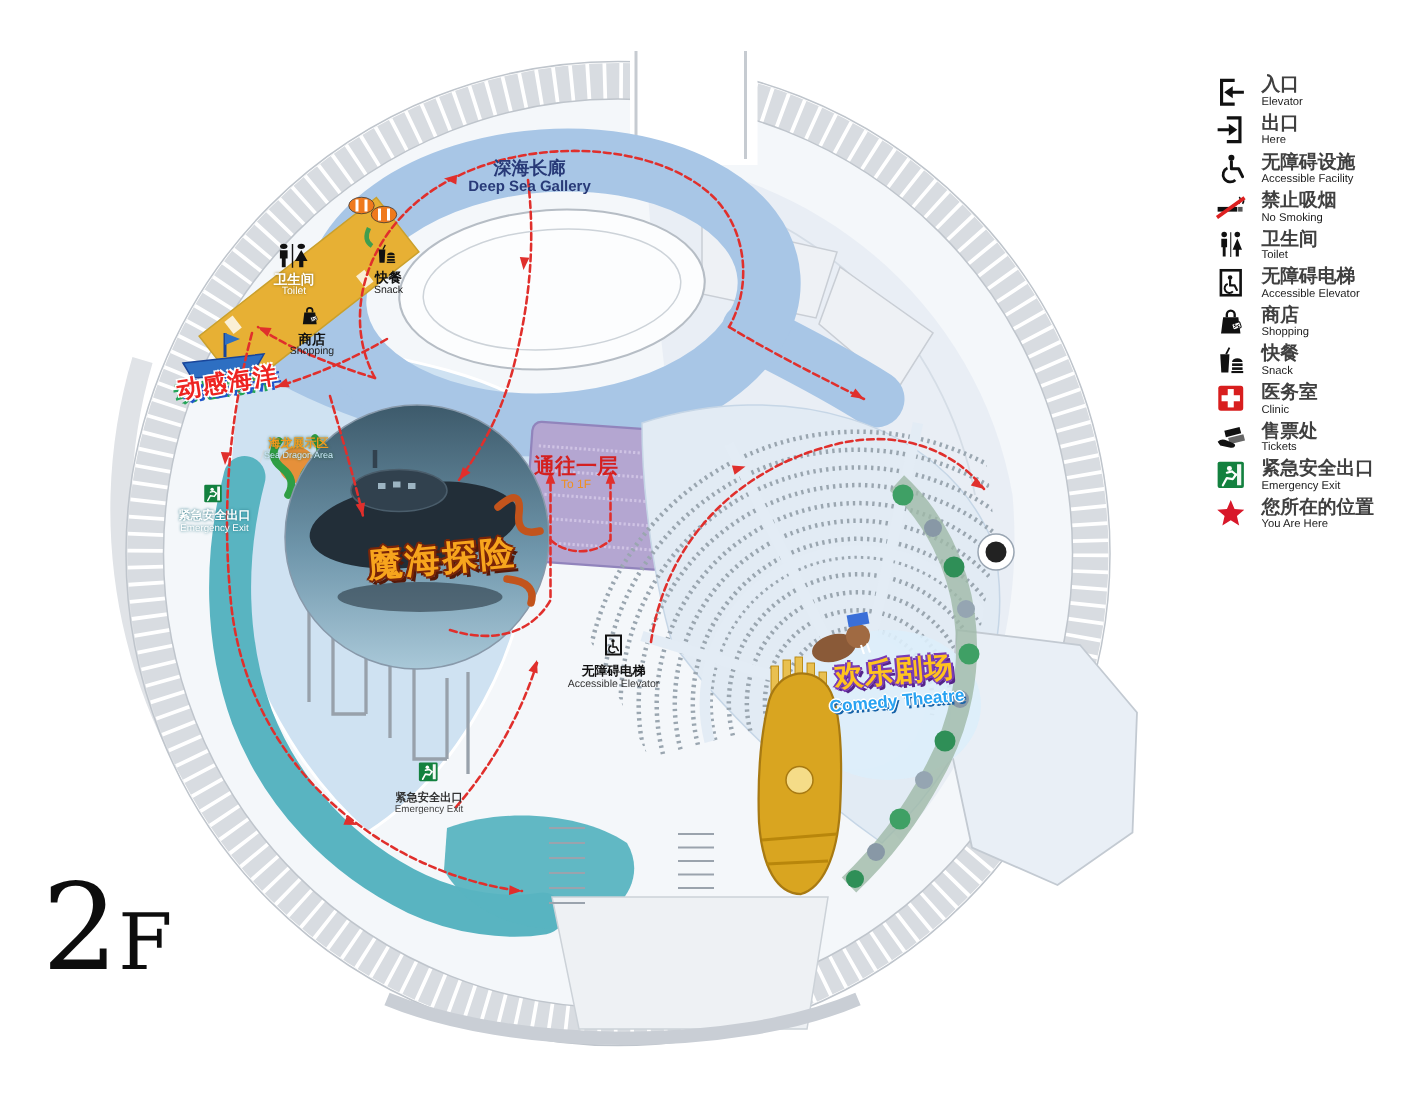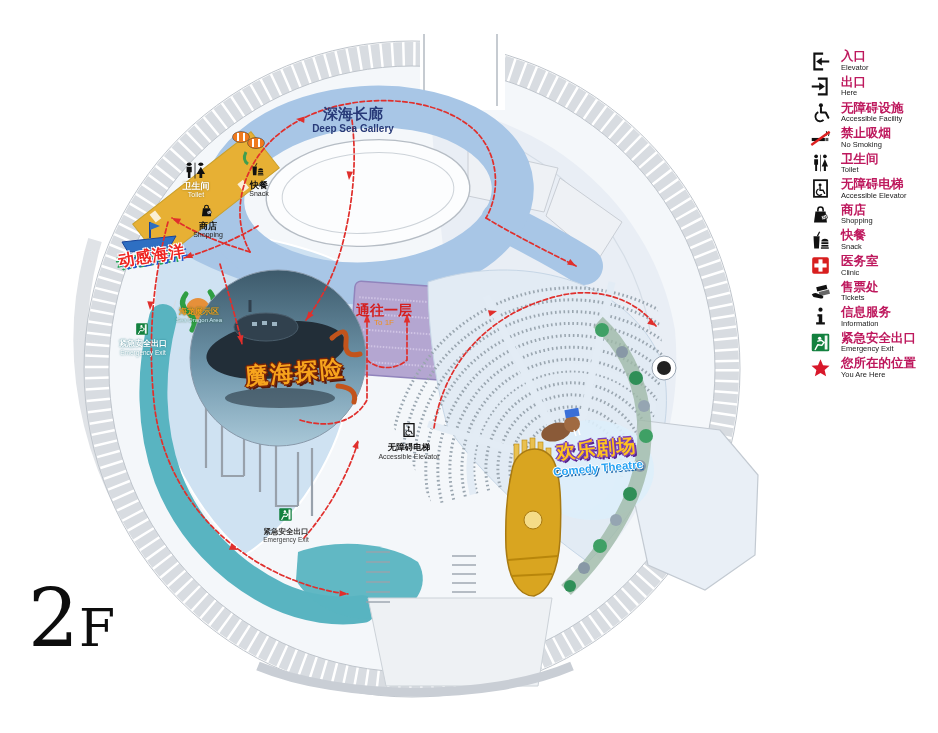--- a/index.html
+++ b/index.html
@@ -7,21 +7,21 @@
          font-family:"Liberation Sans","DejaVu Sans",sans-serif;}
   #map-svg{position:absolute;left:0;top:0;z-index:1;}
 
   
   .lbl{position:absolute;z-index:2;text-align:center;transform:translateX(-50%);
        line-height:1.12;white-space:nowrap;}
   .lbl .zh{display:block;font-weight:bold;}
   .lbl .en{display:block;}
   .mini{position:absolute;z-index:2;}
 
-  .lbl-deepsea .zh{font-size:15px;color:#283a78;}
+  .lbl-deepsea .zh{font-size:12px;color:#283a78;}
   .lbl-deepsea .en{font-size:10px;color:#283a78;font-weight:bold;}
 
   .lbl-toilet .zh{font-size:9px;color:#ffffff;text-shadow:0 0 2px #8a6a10;}
   .lbl-toilet .en{font-size:7px;color:#ffffff;text-shadow:0 0 2px #8a6a10;}
 
   .lbl-snack .zh,.lbl-shop .zh{font-size:9px;color:#111;}
   .lbl-snack .en,.lbl-shop .en{font-size:7px;color:#222;}
 
   .lbl-motion{transform:translateX(-50%) rotate(-9deg);}
   .lbl-motion .zh{font-size:16px;color:#ee2521;letter-spacing:1px;
@@ -56,21 +56,21 @@
   .lbl-emexit-b .en{font-size:6.5px;color:#444;}
 
   .floor{position:absolute;left:28px;top:572px;z-index:2;color:#0d0d0d;
          font-family:"DejaVu Serif","Liberation Serif",serif;font-weight:normal;font-size:52px;}
   .floor::first-letter{font-size:80px;}
 
   
   #legend{position:absolute;left:810px;top:50px;width:126px;z-index:3;}
   .lg-row{display:flex;align-items:center;margin-bottom:3.6px;height:22px;}
   .lg-icon{width:21px;height:21px;flex:0 0 21px;margin-right:10px;}
-  .lg-zh{display:block;font-size:12.5px;font-weight:bold;color:#be185d;line-height:1.08;}
+  .lg-zh{display:block;font-size:12.5px;font-weight:bold;color:#404040;line-height:1.08;}
   .lg-en{display:block;font-size:7.5px;color:#1a1a1a;line-height:1.05;}
 </style>
 </head>
 <body>
 
 <div id="stage">
 
 <svg id="map-svg" width="938" height="733" viewBox="0 0 938 733">
   <defs>
     <linearGradient id="subGrad" x1="0" y1="0" x2="0" y2="1">
@@ -410,21 +410,21 @@
   <span class="zh">快餐</span>
   <span class="en">Snack</span>
 </div>
 <div class="lbl lbl-shop" style="left:208px;top:221px">
   <span class="zh">商店</span>
   <span class="en">Shopping</span>
 </div>
 <div class="lbl lbl-motion" style="left:152px;top:247px">
   <span class="zh">动感海洋</span>
 </div>
-<div class="lbl lbl-dragon" style="left:199px;top:308px">
+<div class="lbl lbl-dragon" style="left:199px;top:292px">
   <span class="zh">海龙展示区</span>
   <span class="en">Sea Dragon Area</span>
 </div>
 <div class="lbl lbl-emexit-l" style="left:143px;top:340px">
   <span class="zh">紧急安全出口</span>
   <span class="en">Emergency Exit</span>
 </div>
 <div class="lbl lbl-adventure" style="left:295px;top:360px">
   <span class="zh">魔海探险</span>
 </div>
@@ -533,29 +533,20 @@
     <svg class="lg-icon" viewBox="0 0 24 24">
           <use href="#i-tickets"></use>
         </svg>
     <div>
           <span class="lg-zh">售票处</span>
          <span class="lg-en">Tickets</span>
         </div>
   </div>
   <div class="lg-row">
     <svg class="lg-icon" viewBox="0 0 24 24">
-          <use href="#i-info"></use>
-        </svg>
-    <div>
-          <span class="lg-zh">信息服务</span>
-         <span class="lg-en">Information</span>
-        </div>
-  </div>
-  <div class="lg-row">
-    <svg class="lg-icon" viewBox="0 0 24 24">
           <use href="#i-emexit"></use>
         </svg>
     <div>
           <span class="lg-zh">紧急安全出口</span>
          <span class="lg-en">Emergency Exit</span>
         </div>
   </div>
   <div class="lg-row">
     <svg class="lg-icon" viewBox="0 0 24 24">
           <use href="#i-star"></use>

